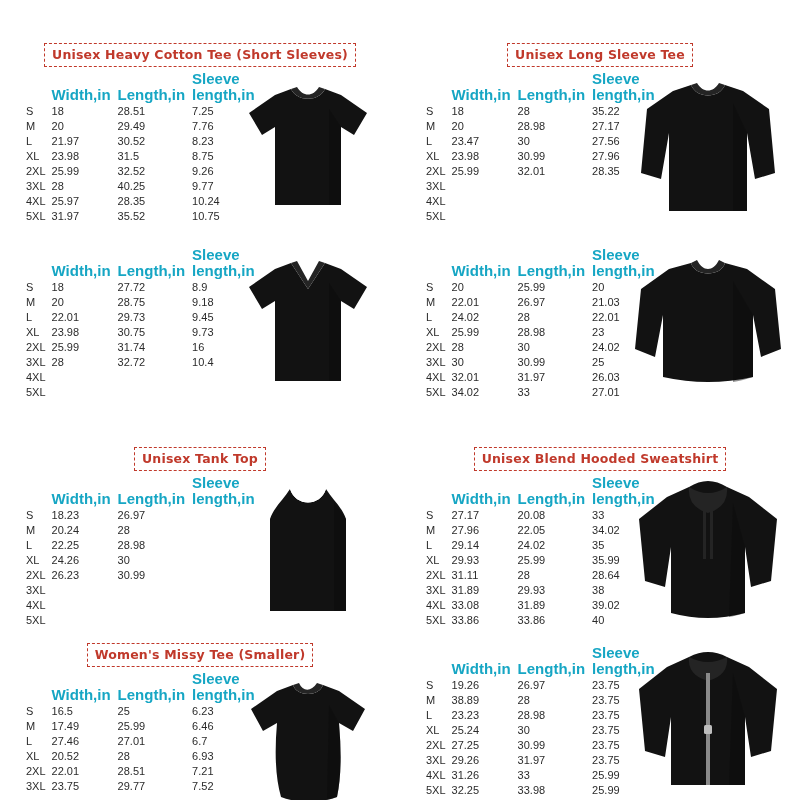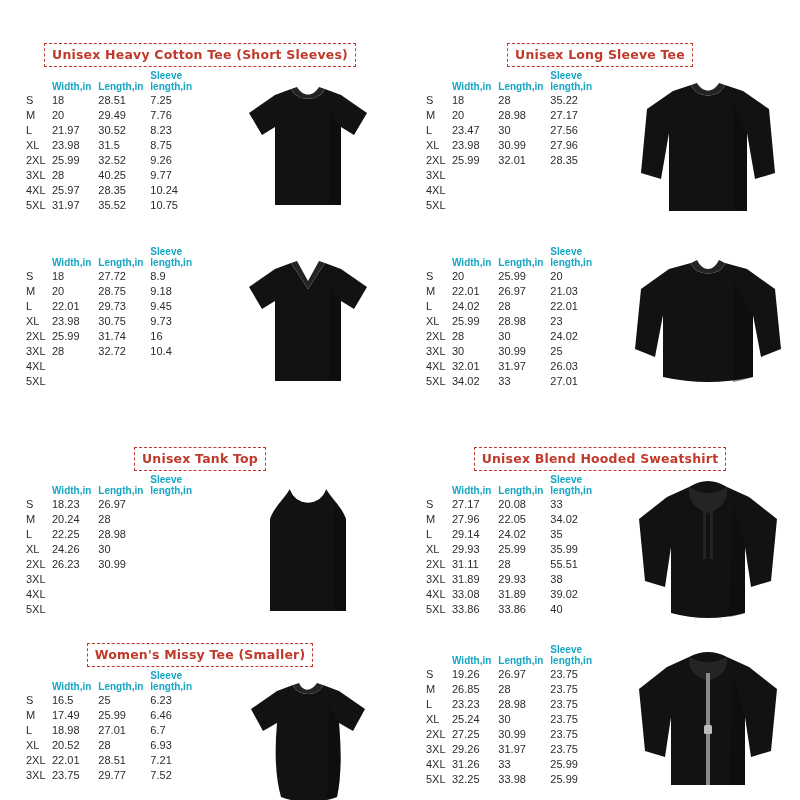--- a/index.html
+++ b/index.html
@@ -54,21 +54,21 @@
     padding-top: 2px;
   }
   table.sizes {
     border-collapse: collapse;
     font-size: 11px;
     color: #2b2b2b;
     font-family: "Liberation Sans", sans-serif;
   }
   table.sizes th {
     color: #16a6c4;
-    font-size: 10px;
+    font-size: 15px;
     font-weight: bold;
     text-align: left;
     padding: 0 7px 1px 0;
     vertical-align: bottom;
     line-height: 1.05;
     white-space: pre-line;
   }
   table.sizes td {
     padding: 0 9px 0.5px 0;
     line-height: 1.32;
@@ -504,21 +504,21 @@
                 <tr>
                   <td class="sz">XL</td>
                   <td>29.93</td>
                   <td>25.99</td>
                   <td>35.99</td>
                 </tr>
                 <tr>
                   <td class="sz">2XL</td>
                   <td>31.11</td>
                   <td>28</td>
-                  <td>55.51</td>
+                  <td>28.64</td>
                 </tr>
                 <tr>
                   <td class="sz">3XL</td>
                   <td>31.89</td>
                   <td>29.93</td>
                   <td>38</td>
                 </tr>
                 <tr>
                   <td class="sz">4XL</td>
                   <td>33.08</td>
@@ -568,21 +568,21 @@
                   <td>6.23</td>
                 </tr>
                 <tr>
                   <td class="sz">M</td>
                   <td>17.49</td>
                   <td>25.99</td>
                   <td>6.46</td>
                 </tr>
                 <tr>
                   <td class="sz">L</td>
-                  <td>18.98</td>
+                  <td>27.46</td>
                   <td>27.01</td>
                   <td>6.7</td>
                 </tr>
                 <tr>
                   <td class="sz">XL</td>
                   <td>20.52</td>
                   <td>28</td>
                   <td>6.93</td>
                 </tr>
                 <tr>
@@ -623,21 +623,21 @@
               </thead>
               <tbody>
                 <tr>
                   <td class="sz">S</td>
                   <td>19.26</td>
                   <td>26.97</td>
                   <td>23.75</td>
                 </tr>
                 <tr>
                   <td class="sz">M</td>
-                  <td>26.85</td>
+                  <td>38.89</td>
                   <td>28</td>
                   <td>23.75</td>
                 </tr>
                 <tr>
                   <td class="sz">L</td>
                   <td>23.23</td>
                   <td>28.98</td>
                   <td>23.75</td>
                 </tr>
                 <tr>

